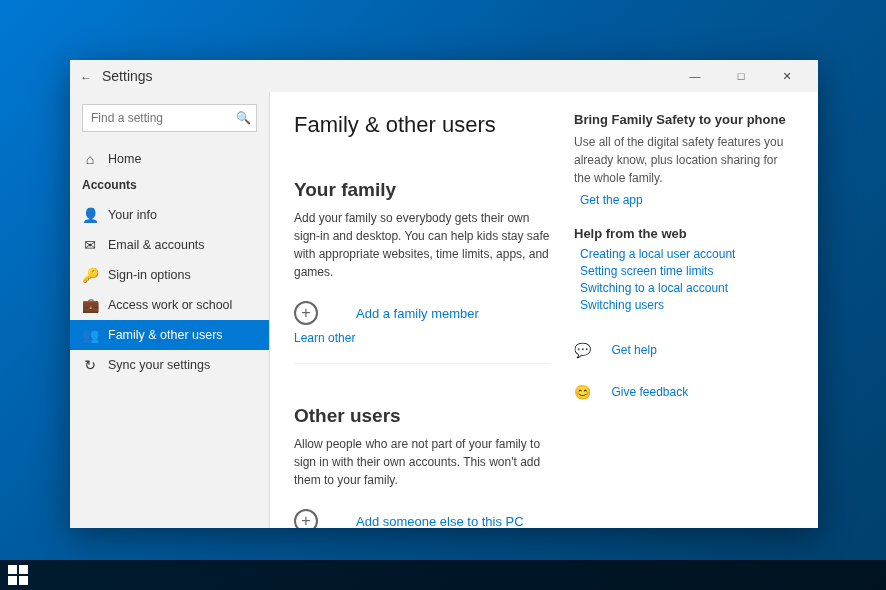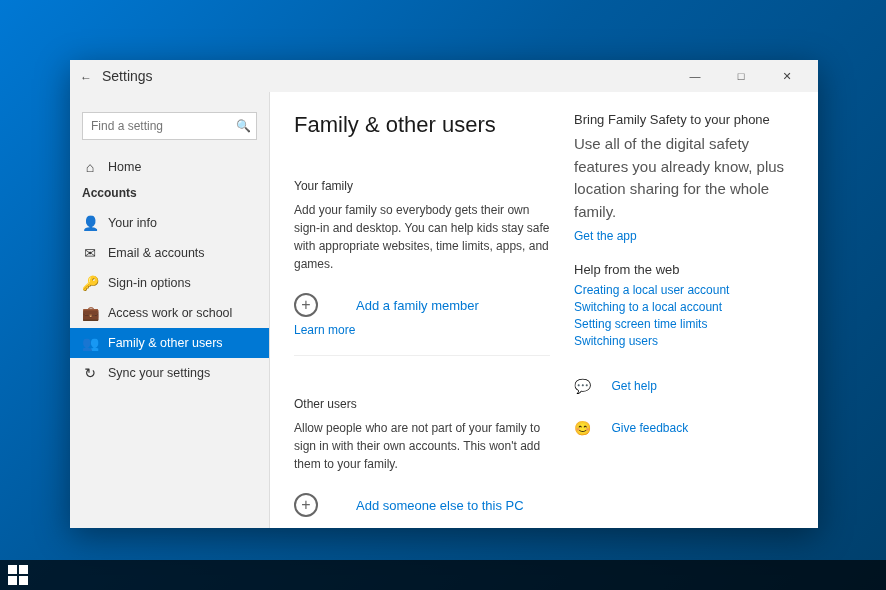--- a/index.html
+++ b/index.html
@@ -97,21 +97,21 @@
     }
     
     .sidebar {
       width: 200px;
       background: #f2f2f2;
       flex-shrink: 0;
       padding: 8px 0;
       border-right: 1px solid #ddd;
     }
     .sidebar-search {
-      margin: 12px 12px 12px 12px;
+      margin: 4px 12px 12px 12px;
       position: relative;
     }
     .sidebar-search input {
       width: 100%;
       height: 28px;
       border: 1px solid #ccc;
       background: white;
       padding: 0 28px 0 8px;
       font-size: 12px;
       outline: none;
@@ -165,22 +165,22 @@
       width: 220px;
       flex-shrink: 0;
     }
     .page-title {
       font-size: 22px;
       font-weight: 300;
       color: #1a1a1a;
       margin-bottom: 16px;
     }
     .section-title {
-      font-size: 12px;
-      font-weight: 400;
+      font-size: 19px;
+      font-weight: 700;
       color: #333;
       margin-bottom: 8px;
       margin-top: 41px;
     }
     .section-desc {
       font-size: 12px;
       color: #404040;
       line-height: 1.5;
       margin-bottom: 14px;
     }
@@ -245,37 +245,38 @@
       color: #333;
       text-align: right;
     }
     .user-info .user-type {
       font-size: 10px;
       color: #777;
     }
     
     .right-section-title {
       font-size: 13px;
-      font-weight: 400;
+      font-weight: 700;
       color: #333;
       margin-bottom: 6px;
     }
     .right-desc {
-      font-size: 15px;
+      font-size: 12px;
       color: #555;
       line-height: 1.5;
       margin-bottom: 6px;
     }
     .right-link {
       font-size: 12px;
       color: #0078d4;
       cursor: pointer;
       display: block;
       margin-bottom: 3px;
       text-decoration: none;
+      margin-left: 6px;
     }
     .help-item {
       display: flex;
       align-items: center;
       gap: 8px;
       margin-bottom: 4px;
       cursor: pointer;
     }
     .help-item .h-icon {
       font-size: 14px;
@@ -340,21 +341,21 @@
     <div class="main-content">
       <div class="main-left">
         <h1 class="page-title">Family &amp; other users</h1>
 
         <div class="section-title">Your family</div>
         <p class="section-desc">Add your family so everybody gets their own sign-in and desktop. You can help kids stay safe with appropriate websites, time limits, apps, and games.</p>
         <div class="action-item">
           <div class="plus-circle">+</div>
           <span class="action-label">Add a family member</span>
         </div>
-        <a class="learn-more">Learn more</a>
+        <a class="learn-more">Learn other</a>
 
         <div class="divider"></div>
 
         <div class="section-title">Other users</div>
         <p class="section-desc">Allow people who are not part of your family to sign in with their own accounts. This won't add them to your family.</p>
         <div class="action-item">
           <div class="plus-circle">+</div>
           <span class="action-label">Add someone else to this PC</span>
         </div>
         <div class="user-item">
@@ -368,22 +369,22 @@
       </div>
 
       <div class="main-right">
         <div class="right-section-title">Bring Family Safety to your phone</div>
         <p class="right-desc">Use all of the digital safety features you already know, plus location sharing for the whole family.</p>
         <a class="right-link">Get the app</a>
 
         <div style="height:16px"></div>
         <div class="right-section-title">Help from the web</div>
         <a class="right-link">Creating a local user account</a>
+        <a class="right-link">Setting screen time limits</a>
         <a class="right-link">Switching to a local account</a>
-        <a class="right-link">Setting screen time limits</a>
         <a class="right-link">Switching users</a>
 
         <div style="height:16px"></div>
         <div class="help-item">
           <span class="h-icon">💬</span>
           <a class="right-link" style="margin:12px">Get help</a>
         </div>
         <div class="help-item">
           <span class="h-icon">😊</span>
           <a class="right-link" style="margin:12px">Give feedback</a>

